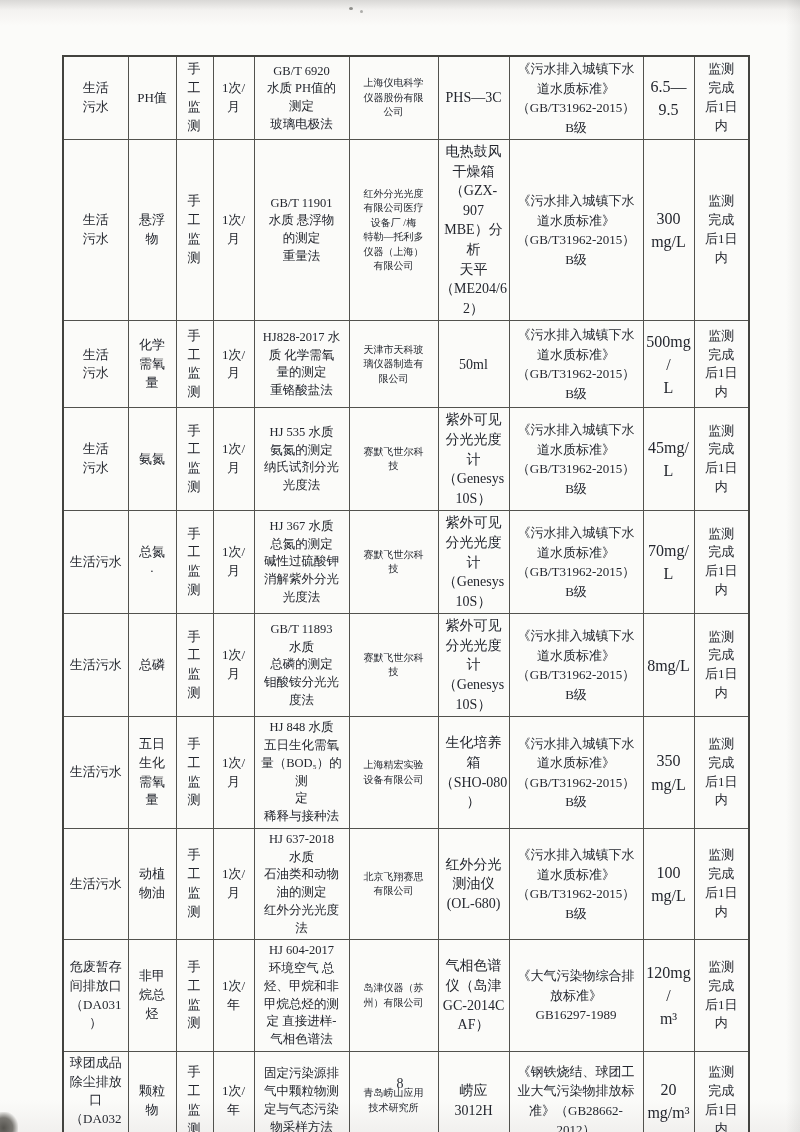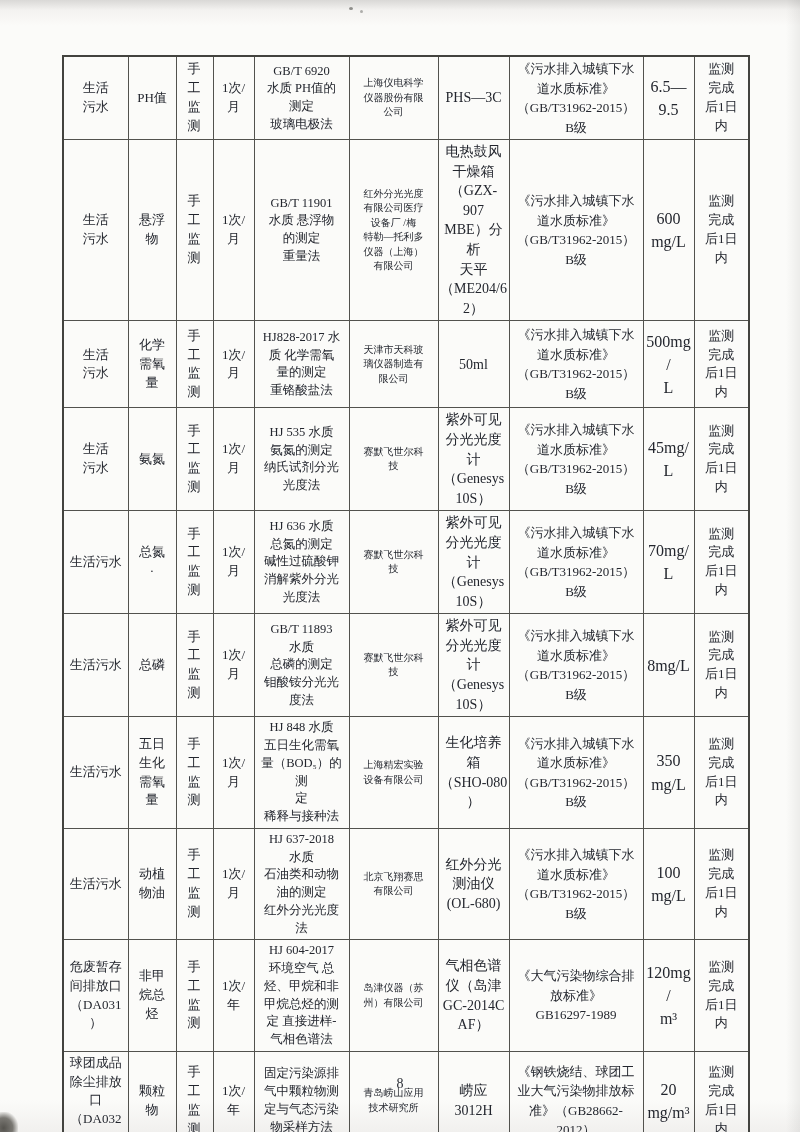--- a/index.html
+++ b/index.html
@@ -126,21 +126,21 @@
 干燥箱
 （GZX-907
 MBE）分析
 天平
 （ME204/6
 2）</td>
           <td class="col-standard">《污水排入城镇下水
 道水质标准》
 （GB/T31962-2015）
 B级</td>
-          <td class="col-limit">600
+          <td class="col-limit">300
 mg/L</td>
           <td class="col-deadline">监测
 完成
 后1日
 内</td>
         </tr>
         <tr style="height: 87px;">
           <td class="col-location">生活
 污水</td>
           <td class="col-item">化学
@@ -205,21 +205,21 @@
         <tr style="height: 88px;">
           <td class="col-location">生活污水</td>
           <td class="col-item">总氮
 ·</td>
           <td class="col-method_type">手
 工
 监
 测</td>
           <td class="col-frequency">1次/
 月</td>
-          <td class="col-method">HJ 636 水质
+          <td class="col-method">HJ 367 水质
 总氮的测定
 碱性过硫酸钾
 消解紫外分光
 光度法</td>
           <td class="col-manufacturer">赛默飞世尔科
 技</td>
           <td class="col-instrument">紫外可见
 分光光度
 计
 （Genesys

